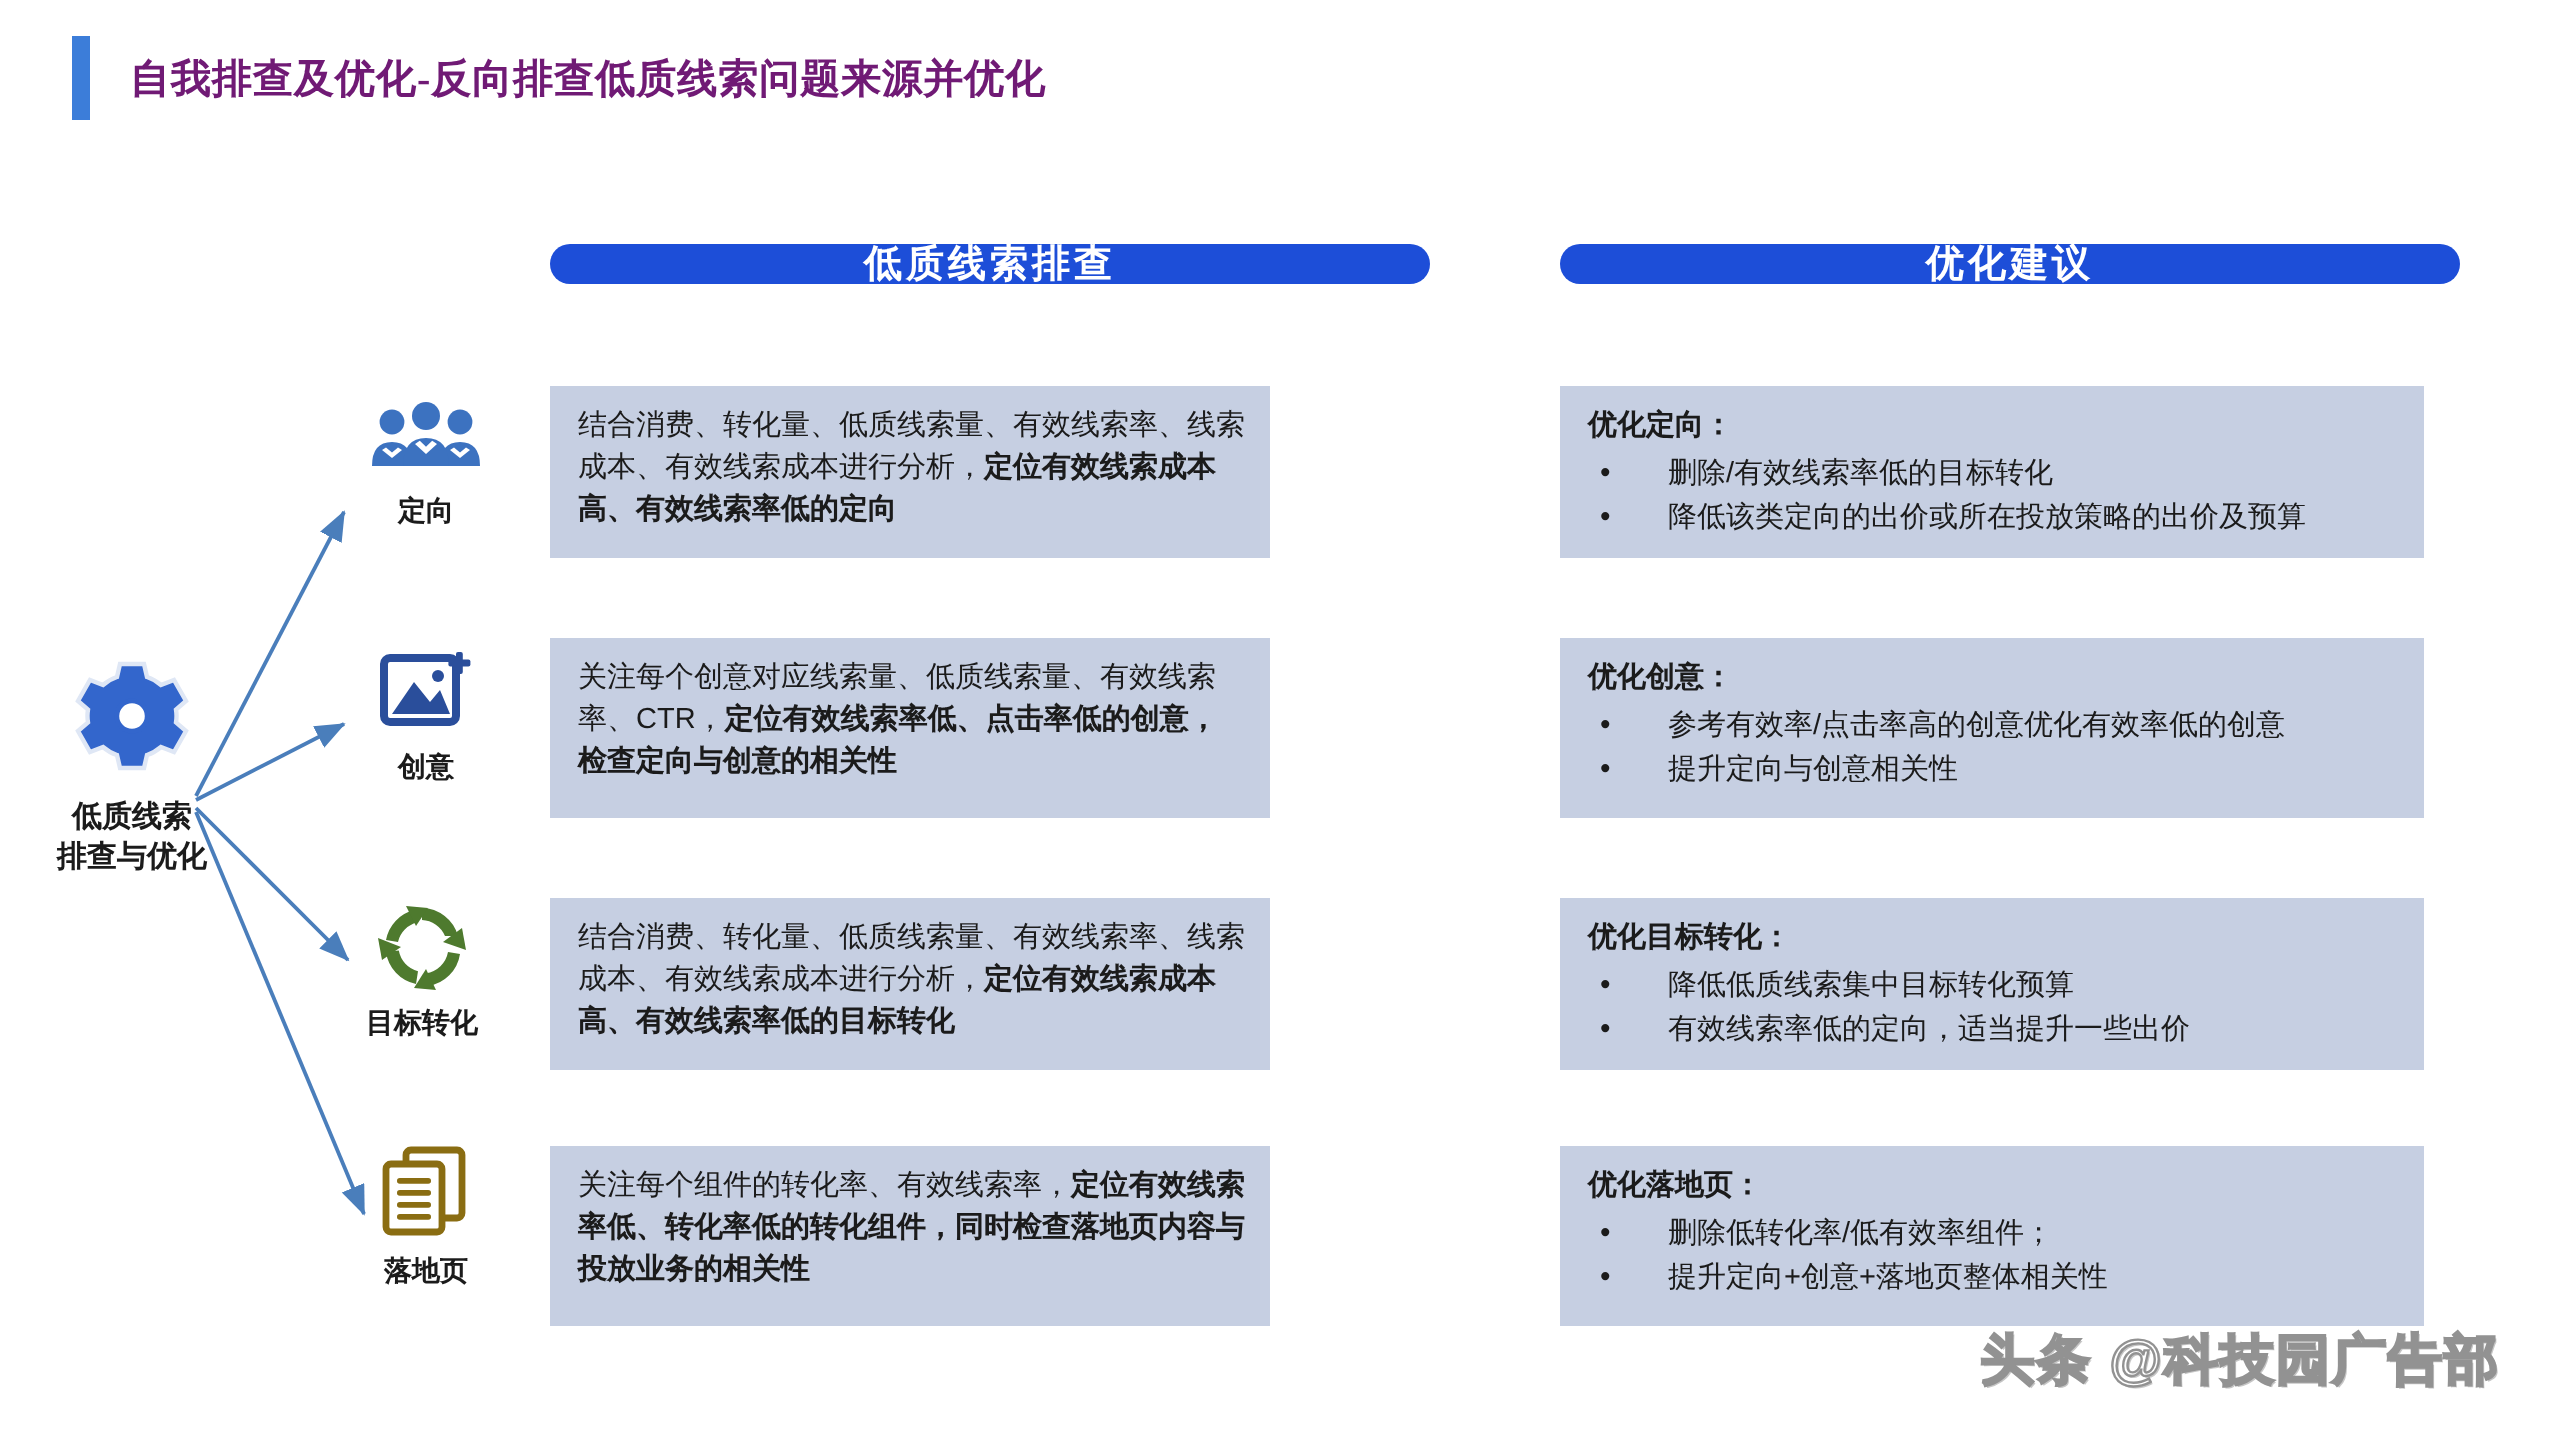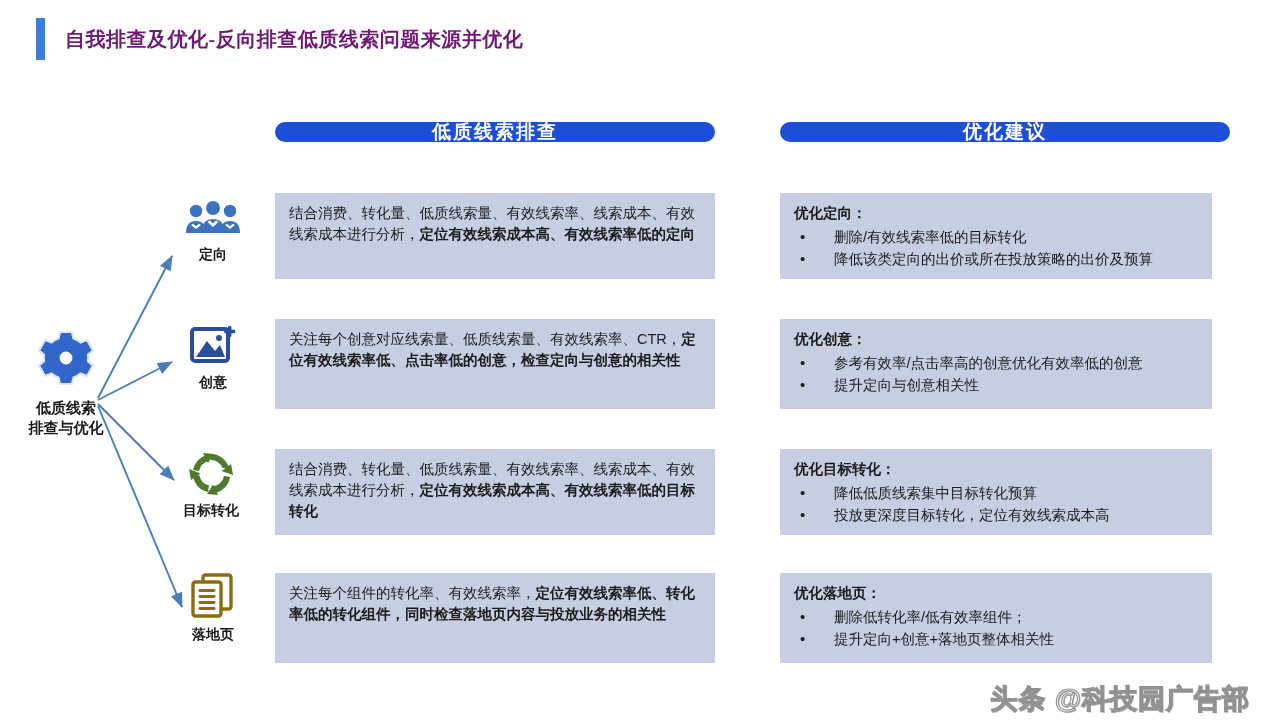--- a/index.html
+++ b/index.html
@@ -53,21 +53,21 @@
 
   
   .cbox {
     position: absolute;
     background: #C6CFE2;
     box-sizing: border-box;
     padding: 10px 12px 8px 14px;
     color: #1B1B1B;
     line-height: 1.45;
   }
-  .cbox.left  { left: 275px; width: 440px; font-size: 14.5px; }
+  .cbox.left  { left: 275px; width: 360px; font-size: 14.5px; }
   .cbox.right { left: 780px; width: 432px; font-size: 14.5px; }
 
   .cbox.r1 { top: 193px; height: 86px; }
   .cbox.r2 { top: 319px; height: 90px; }
   .cbox.r3 { top: 449px; height: 86px; }
   .cbox.r4 { top: 573px; height: 90px; }
 
   .cbox .b { font-weight: bold; }
   .cbox .n { font-weight: normal; }
 
@@ -129,21 +129,21 @@
   #arrows {
     position: absolute;
     left: 0; top: 0;
     width: 1280px; height: 720px;
     pointer-events: none;
   }
 
   
   .watermark {
     position: absolute;
-    right: 30px; bottom: 3px;
+    right: 30px; bottom: 22px;
     font-size: 27px;
     font-weight: bold;
     color: #ffffff;
     -webkit-text-stroke: 1.2px #8d8d8d;
     text-shadow: 1px 1px 0 rgba(120,120,120,.45);
     letter-spacing: 1px;
     white-space: nowrap;
     opacity: .95;
   }
 </style>
@@ -274,21 +274,21 @@
     </ul>
   </div>
 
   <div class="cbox left r3">
     <span class="n">结合消费、转化量、低质线索量、有效线索率、线索成本、有效线索成本进行分析，</span><span class="b">定位有效线索成本高、有效线索率低的目标转化</span>
   </div>
   <div class="cbox right r3">
     <div class="adv-title">优化目标转化：</div>
     <ul class="adv-list">
       <li>降低低质线索集中目标转化预算</li>
-      <li>投放更深度目标转化，定位有效线索成本高</li>
+      <li>有效线索率低的定向，适当提升一些出价</li>
     </ul>
   </div>
 
   <div class="cbox right r4">
     <div class="adv-title">优化落地页：</div>
     <ul class="adv-list">
       <li>删除低转化率/低有效率组件；</li>
       <li>提升定向+创意+落地页整体相关性</li>
     </ul>
   </div>

